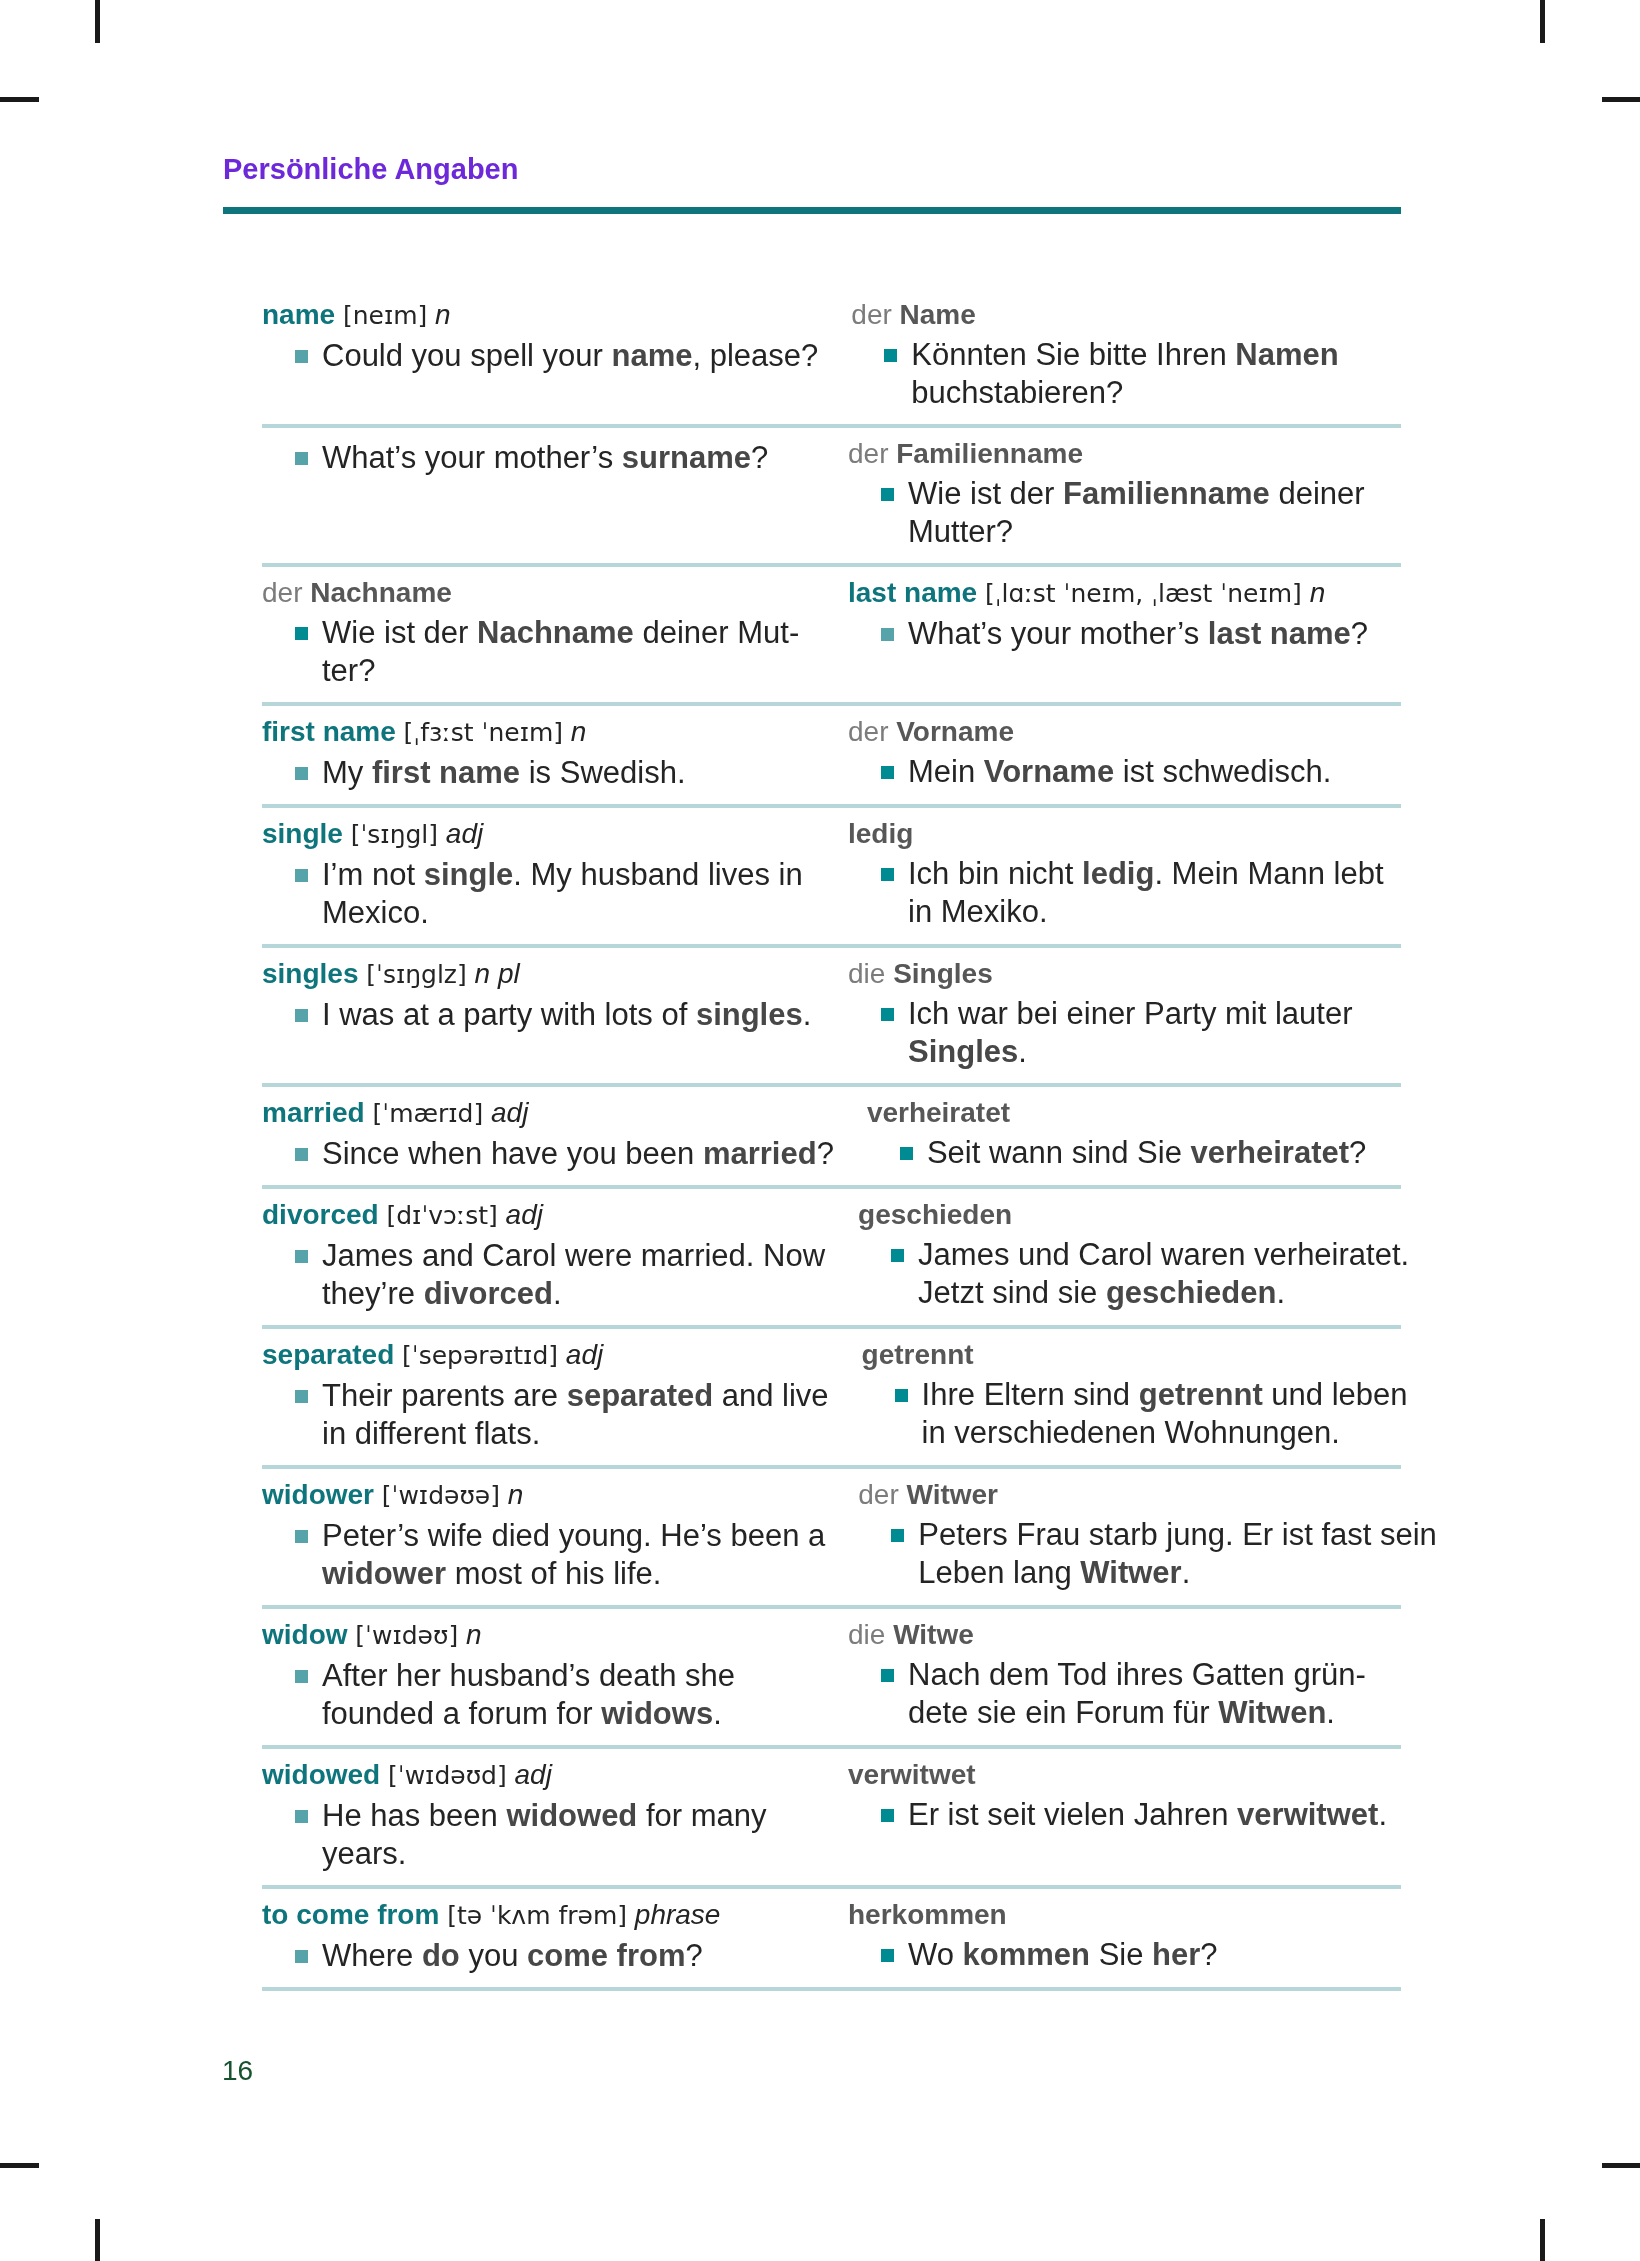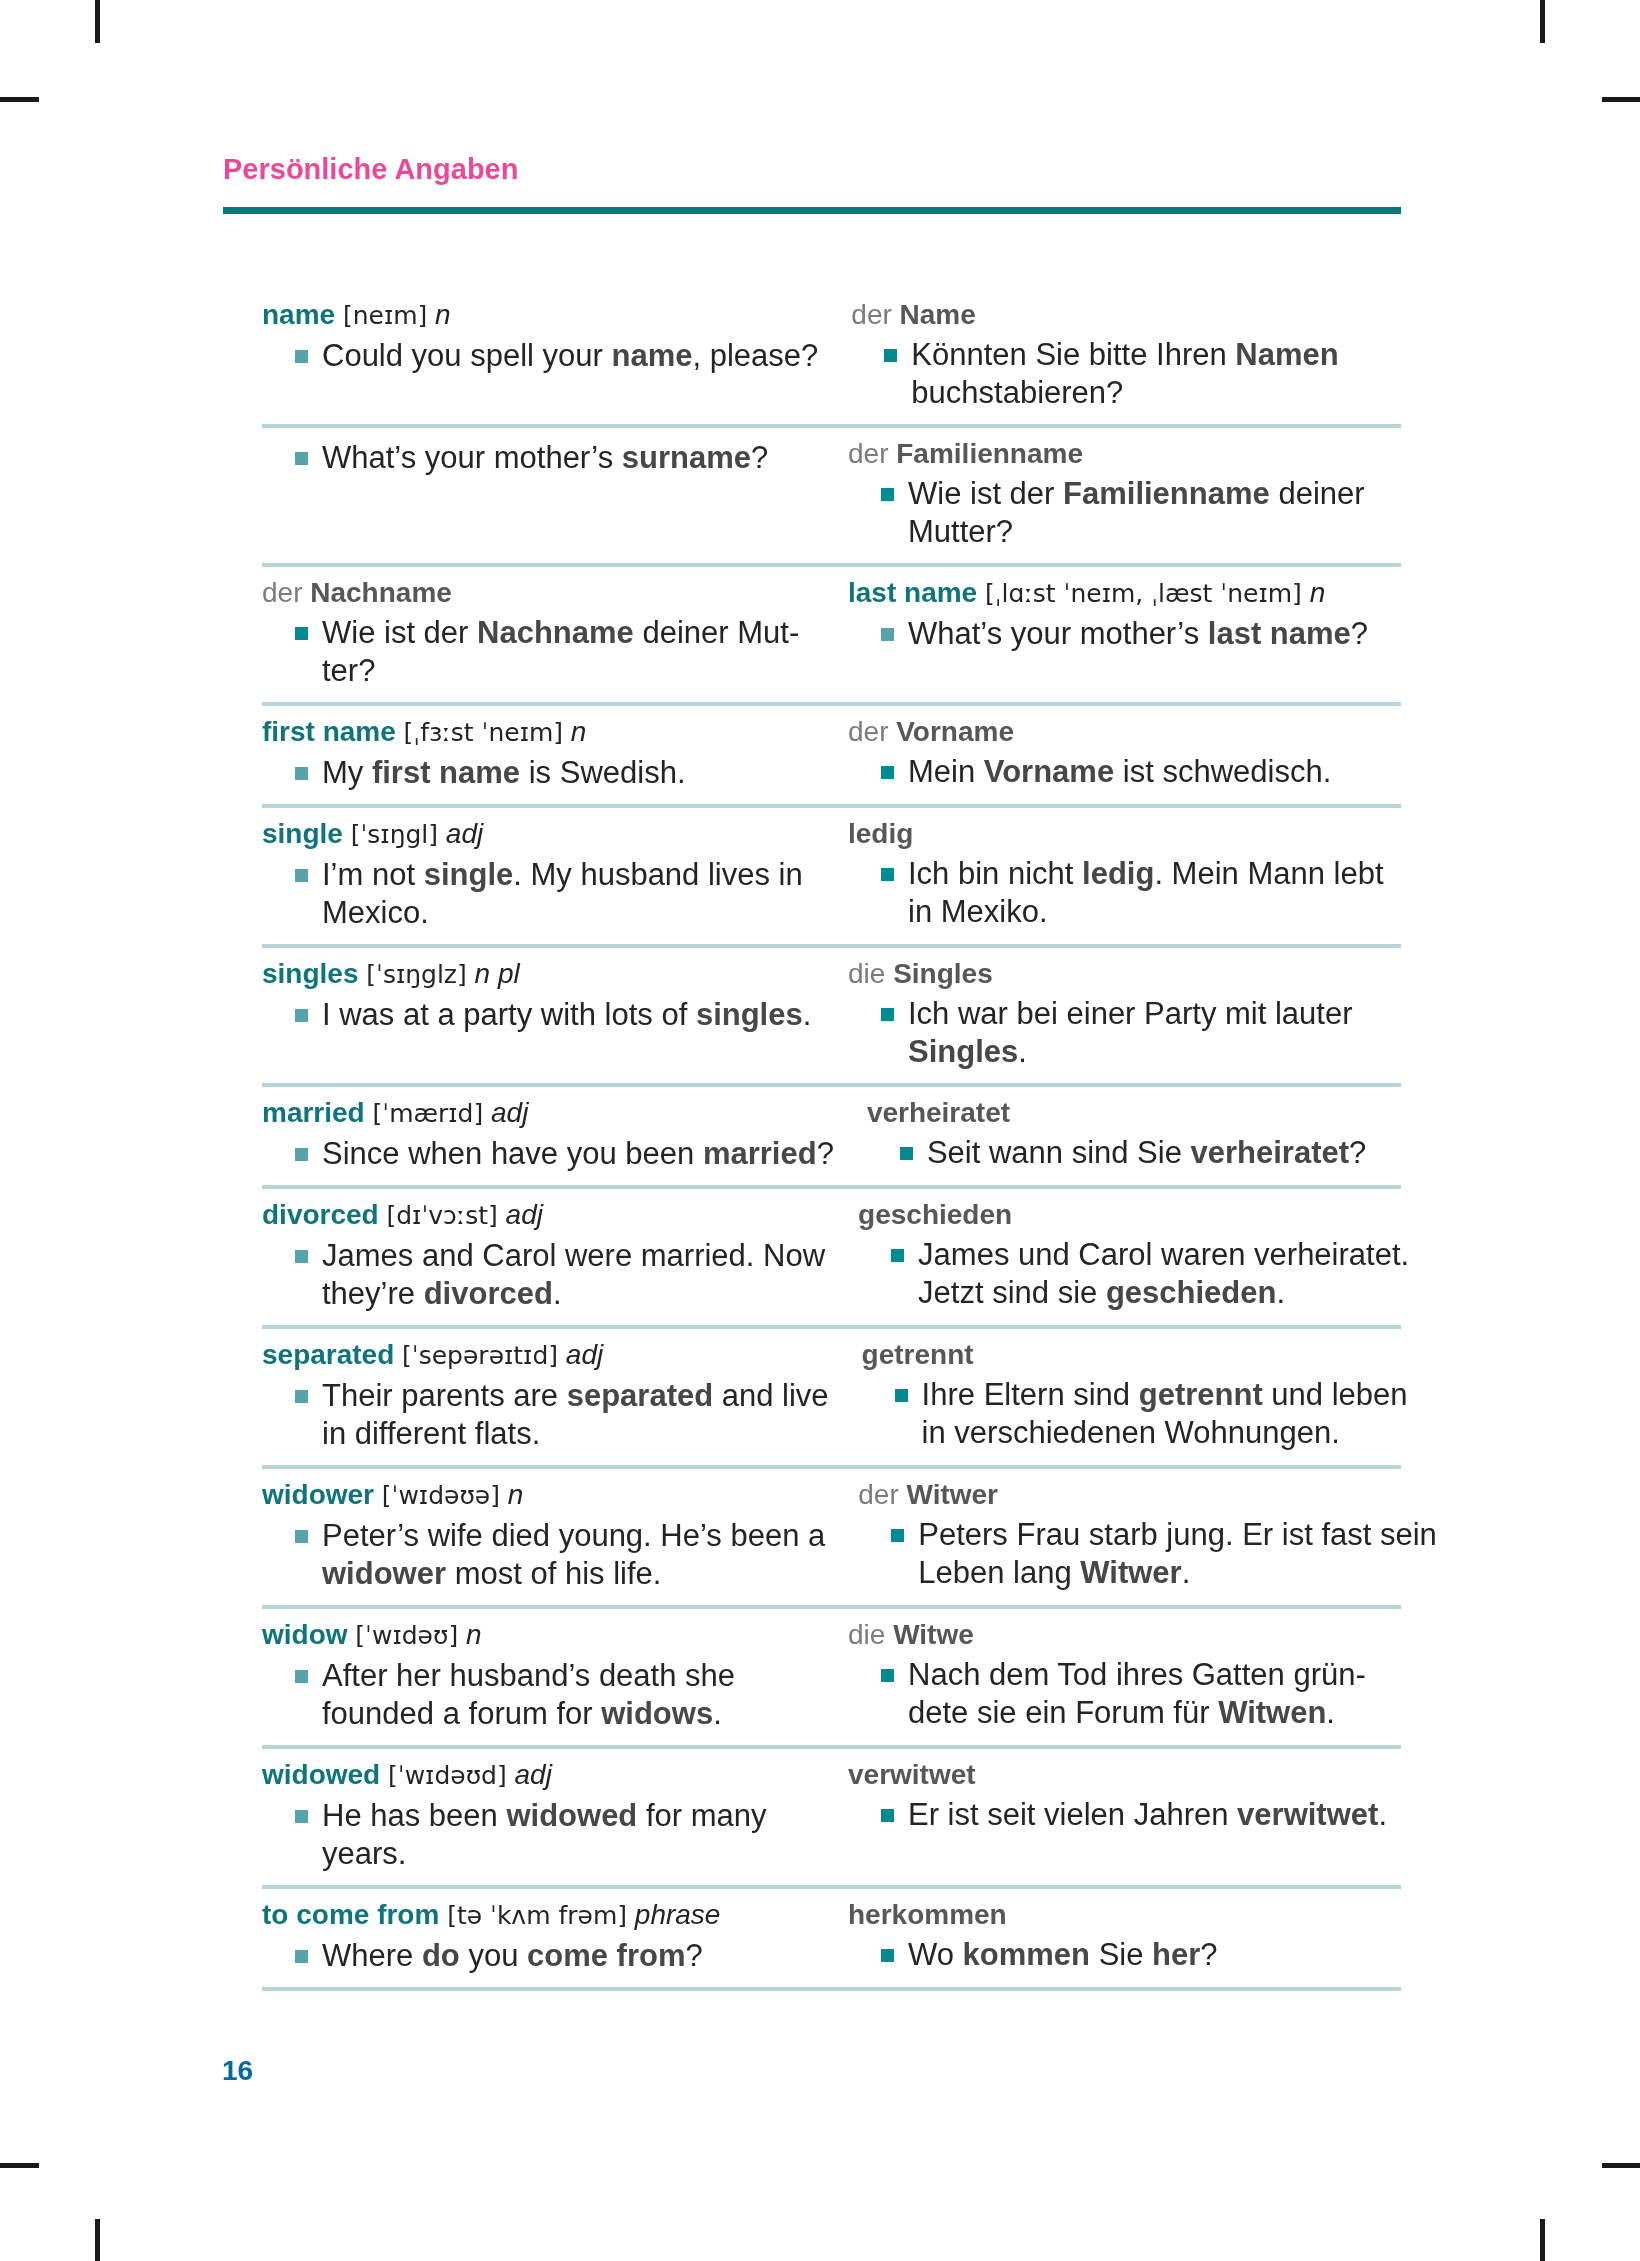--- a/index.html
+++ b/index.html
@@ -13,21 +13,21 @@
   .c-tl-h{left:0;top:97px;width:39px;height:5px;}
   .c-tr-v{left:1540px;top:0;width:5px;height:43px;}
   .c-tr-h{left:1602px;top:97px;width:39px;height:5px;}
   .c-bl-h{left:0;top:2163px;width:39px;height:5px;}
   .c-bl-v{left:95px;top:2219px;width:5px;height:43px;}
   .c-br-h{left:1602px;top:2163px;width:39px;height:5px;}
   .c-br-v{left:1540px;top:2219px;width:5px;height:43px;}
 
   .title{
     position:absolute;left:223px;top:153px;margin:0;
-    font-size:29px;font-weight:700;color:#ec4899;white-space:nowrap;
+    font-size:29px;font-weight:700;color:#6d28d9;white-space:nowrap;
   }
   .rule{position:absolute;left:223px;top:207px;width:1178px;height:7.4px;background:#0e757d;}
 
   #entries{position:absolute;left:223px;top:289px;width:1178px;}
   .row{
     display:grid;grid-template-columns:1fr 1fr;column-gap:33px;
     border-bottom:4.1px solid #b7d6d9;
     padding:8.2px 0 11.5px 0;
     margin-left:39px;
   }
@@ -39,21 +39,21 @@
   .hw-de{color:#575757;font-weight:700;}
 
   .example{display:flex;margin-top:3.3px;padding-left:33px;font-size:31px;line-height:38px;color:#242424;}
   .bullet{flex:0 0 13px;width:13px;height:13px;margin-top:12.3px;margin-right:14px;}
   .bullet.en{background:#57a3aa;}
   .bullet.de{background:#008a91;}
   .ex-lines{display:block;}
   .ex-line{display:block;white-space:nowrap;}
   .kw{font-weight:700;color:#474747;}
 
-  .pageno{position:absolute;left:222px;top:2055px;font-size:28px;font-weight:700;color:#0369a1;}
+  .pageno{position:absolute;left:222px;top:2055px;font-size:28px;font-weight:400;color:#14532d;}
 </style>
 </head>
 <body>
 
 <div class="crop c-tl-v"></div>
 <div class="crop c-tl-h"></div>
 <div class="crop c-tr-v"></div>
 <div class="crop c-tr-h"></div>
 <div class="crop c-bl-h"></div>
 <div class="crop c-bl-v"></div>

